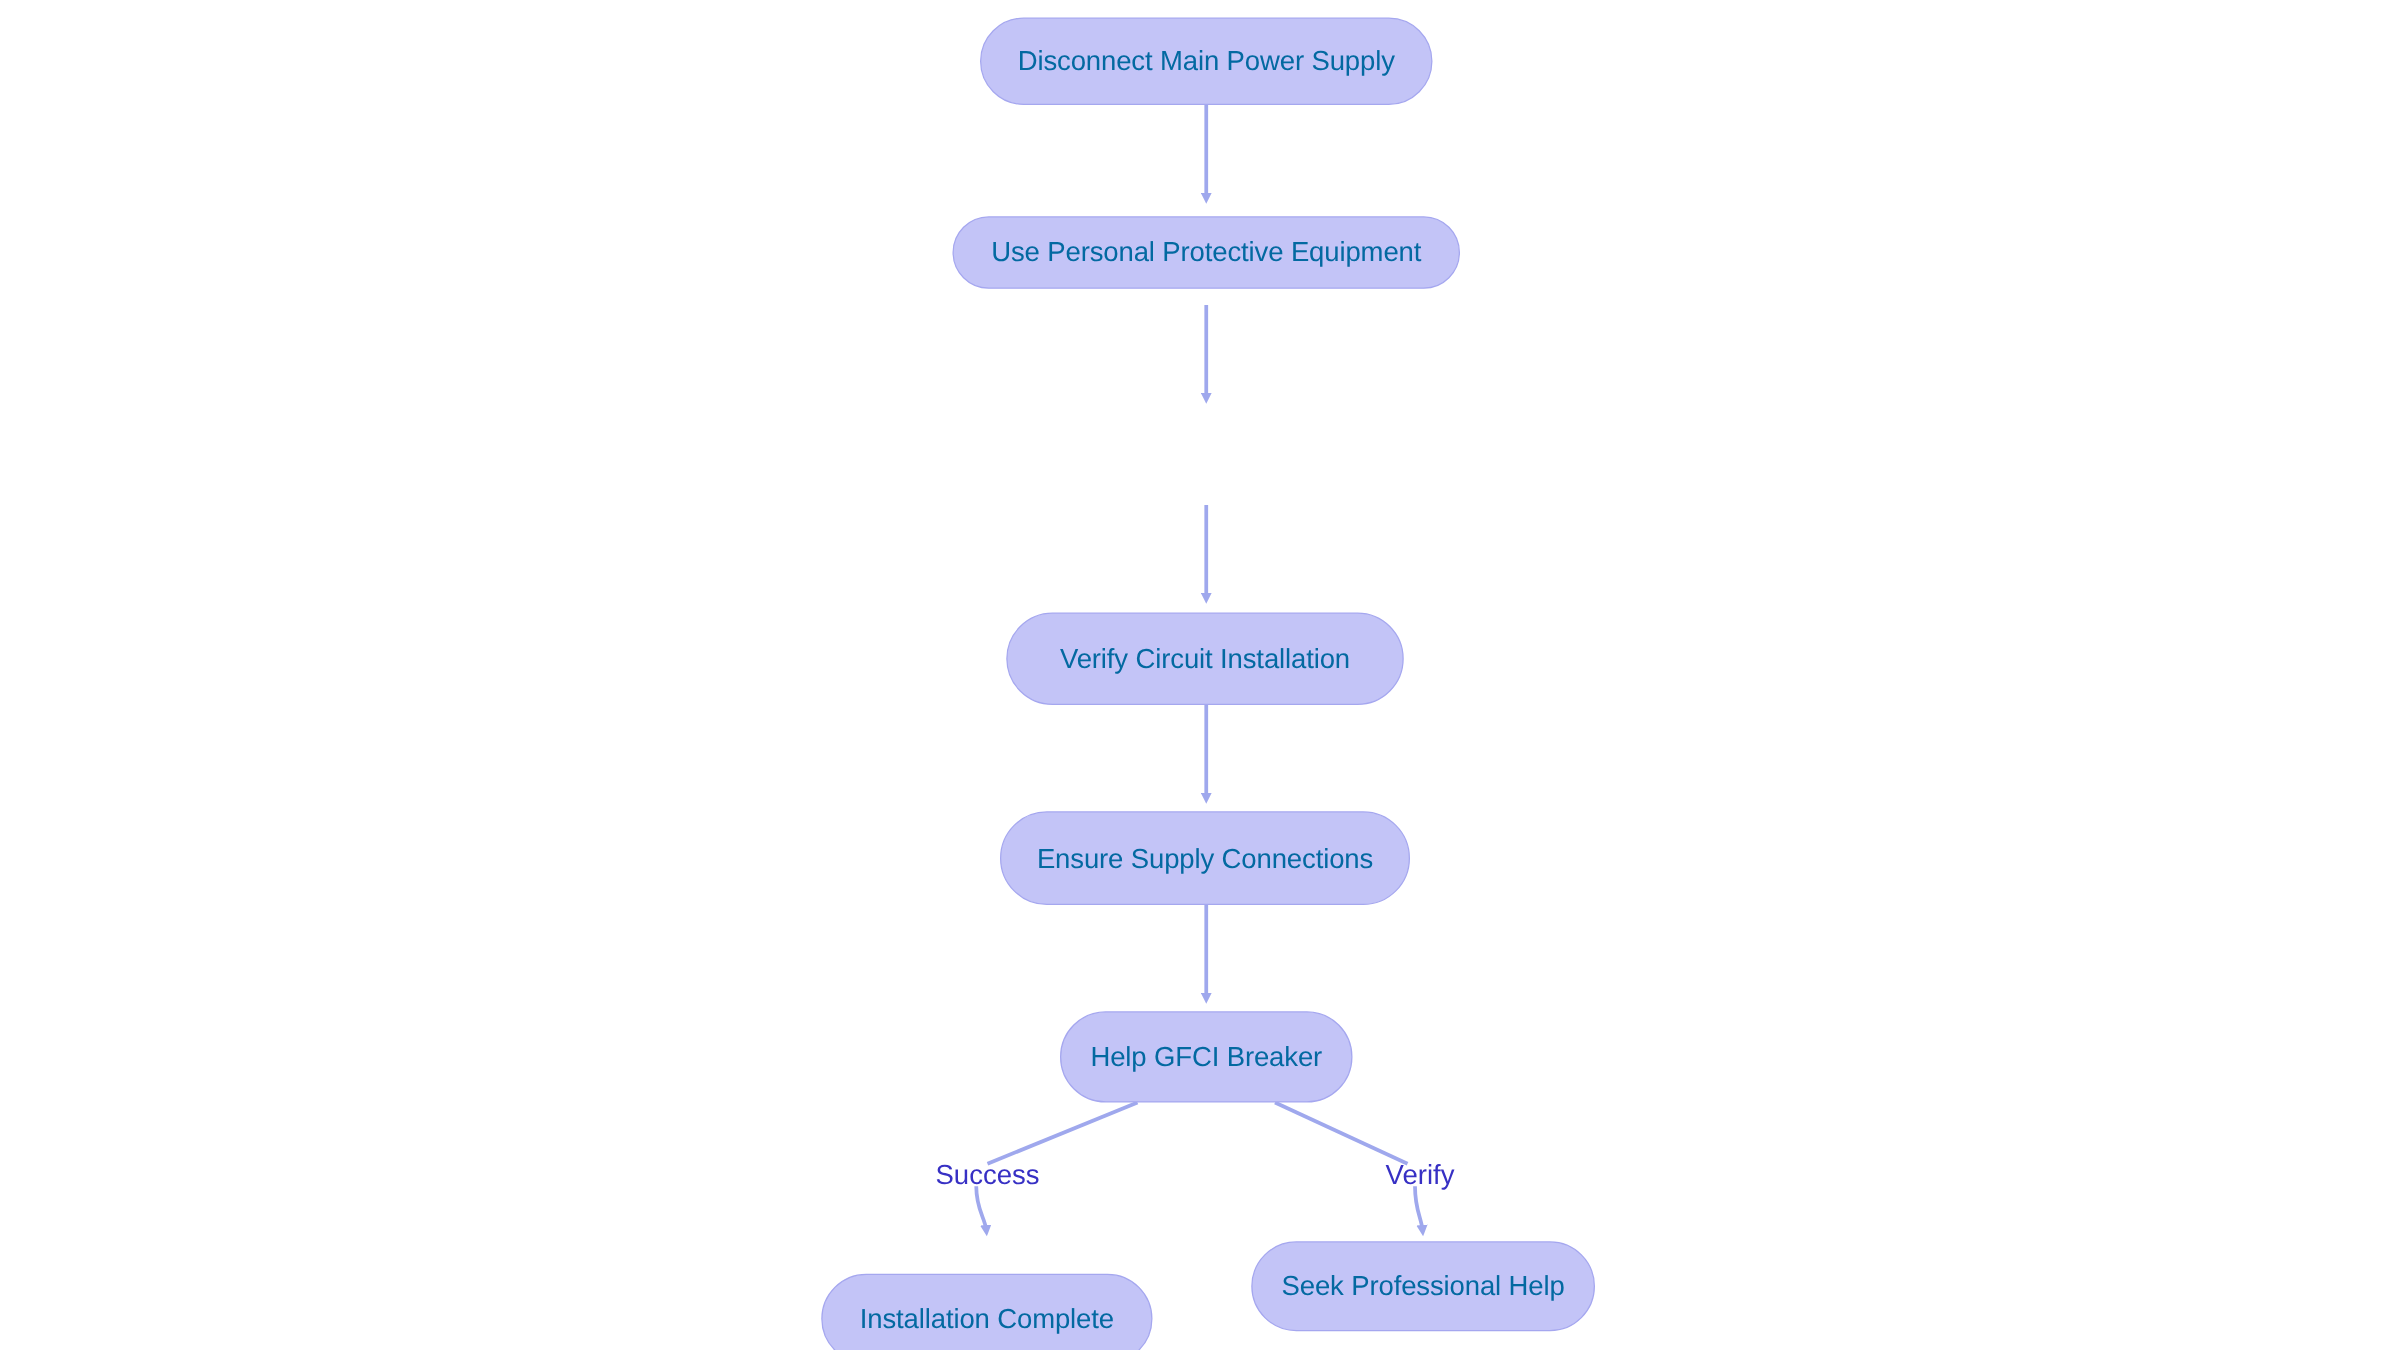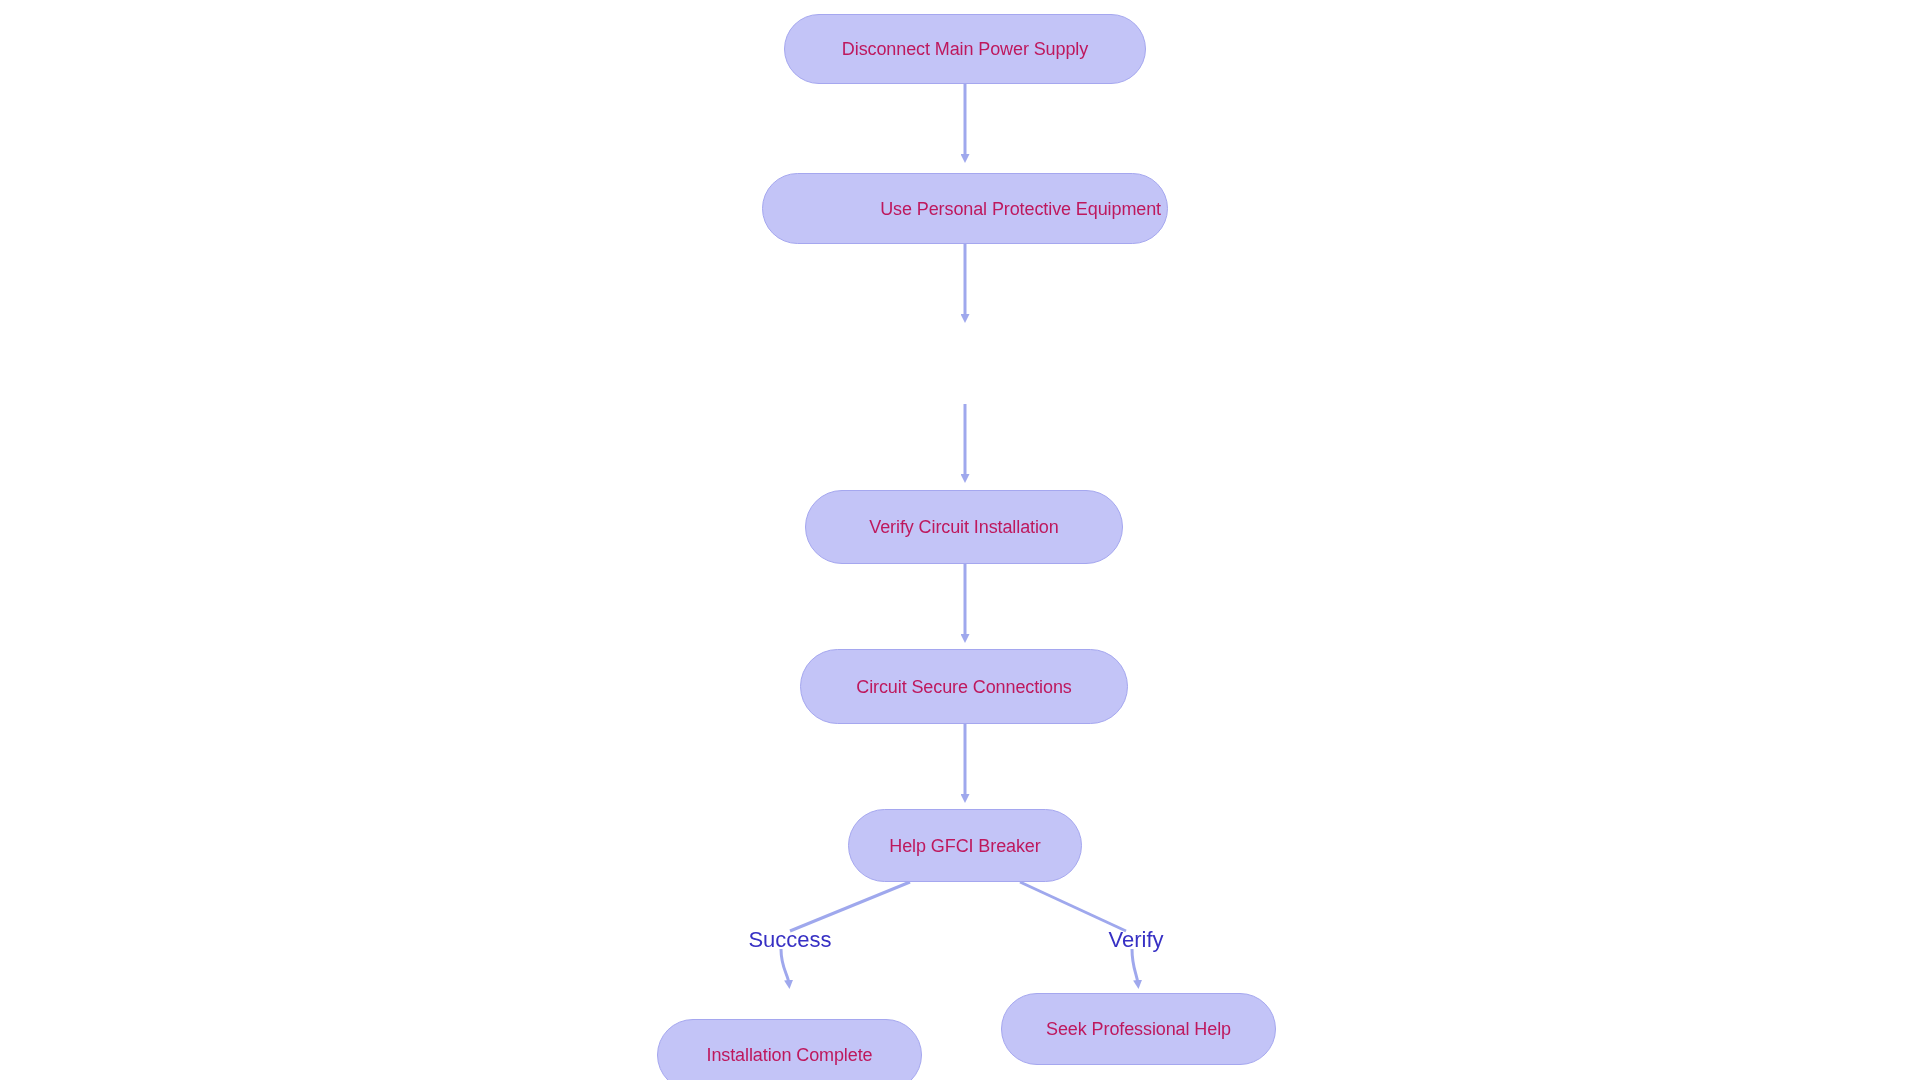--- a/index.html
+++ b/index.html
@@ -29,23 +29,23 @@
   }
   .node {
     position: absolute;
     box-sizing: border-box;
     display: flex;
     align-items: center;
     justify-content: center;
     background: #c3c4f7;
     border: 1.6px solid #a5a7ef;
     border-radius: 999px;
-    color: #be185d;
+    color: #0369a1;
     font-family: "Liberation Sans", sans-serif;
-    font-size: 18px;
+    font-size: 22px;
     font-weight: 400;
     letter-spacing: -0.1px;
     white-space: nowrap;
     line-height: 1;
   }
   .node-label {
     display: block;
     padding: 0 6px;
   }
   .edge-label {
@@ -87,31 +87,31 @@
 
     <line x1="1020" y1="882" x2="1126" y2="931" stroke="#9fa8ed" stroke-width="3"></line>
 
     <path d="M1132,949 C1132,968 1137,974 1138,984" fill="none" stroke="#9fa8ed" stroke-width="3" marker-end="url(#arrowhead)"></path>
   </svg>
 
   <div class="node" style="left:784px; top:14px; width:362px; height:70px;">
     <span class="node-label">Disconnect Main Power Supply</span>
   </div>
 
-  <div class="node" style="left:762px; top:173px; width:406px; height:71px;justify-content:flex-end;">
+  <div class="node" style="left:762px; top:173px; width:406px; height:58px;">
     <span class="node-label">Use Personal Protective Equipment</span>
   </div>
 
 
   <div class="node" style="left:805px; top:490px; width:318px; height:74px;">
     <span class="node-label">Verify Circuit Installation</span>
   </div>
 
   <div class="node" style="left:800px; top:649px; width:328px; height:75px;">
-    <span class="node-label">Circuit Secure Connections</span>
+    <span class="node-label">Ensure Supply Connections</span>
   </div>
 
   <div class="node" style="left:848px; top:809px; width:234px; height:73px;">
     <span class="node-label">Help GFCI Breaker</span>
   </div>
 
   <div class="node" style="left:657px; top:993px; width:265px; height:72px;margin-top:26px;">
     <span class="node-label">Installation Complete</span>
   </div>
 

